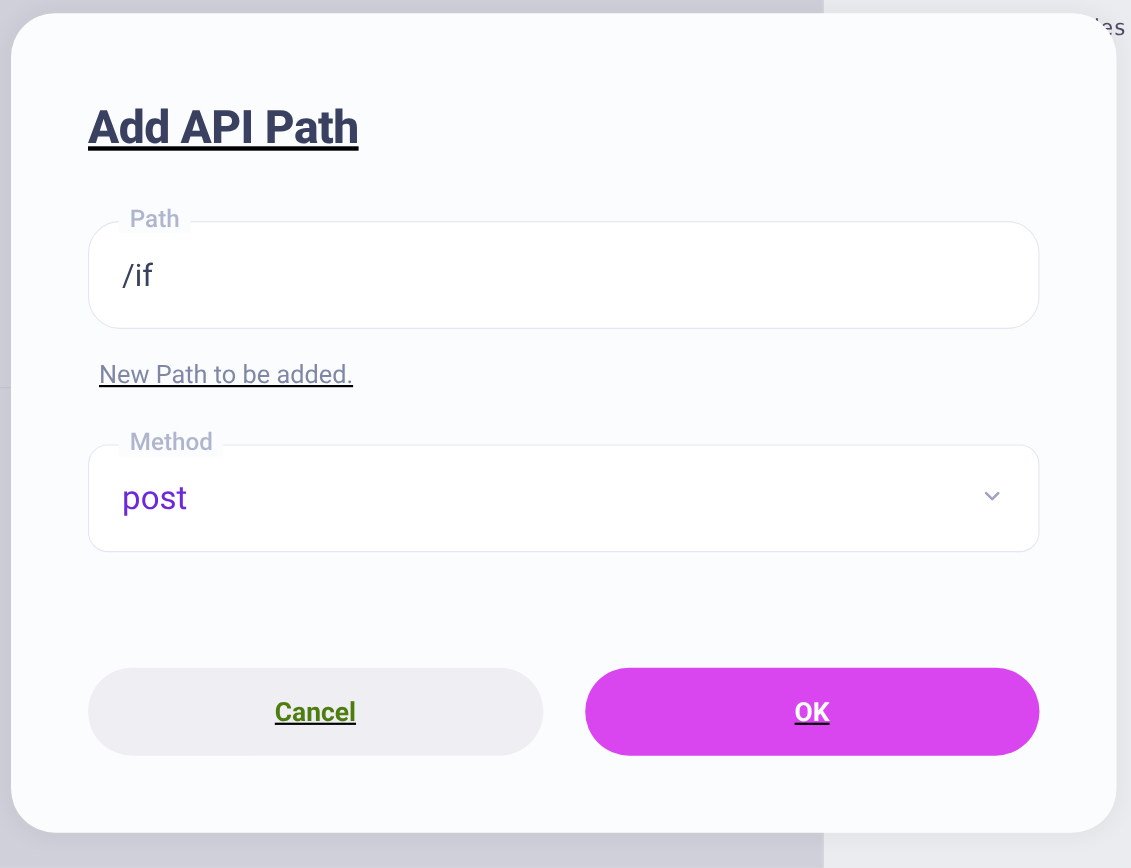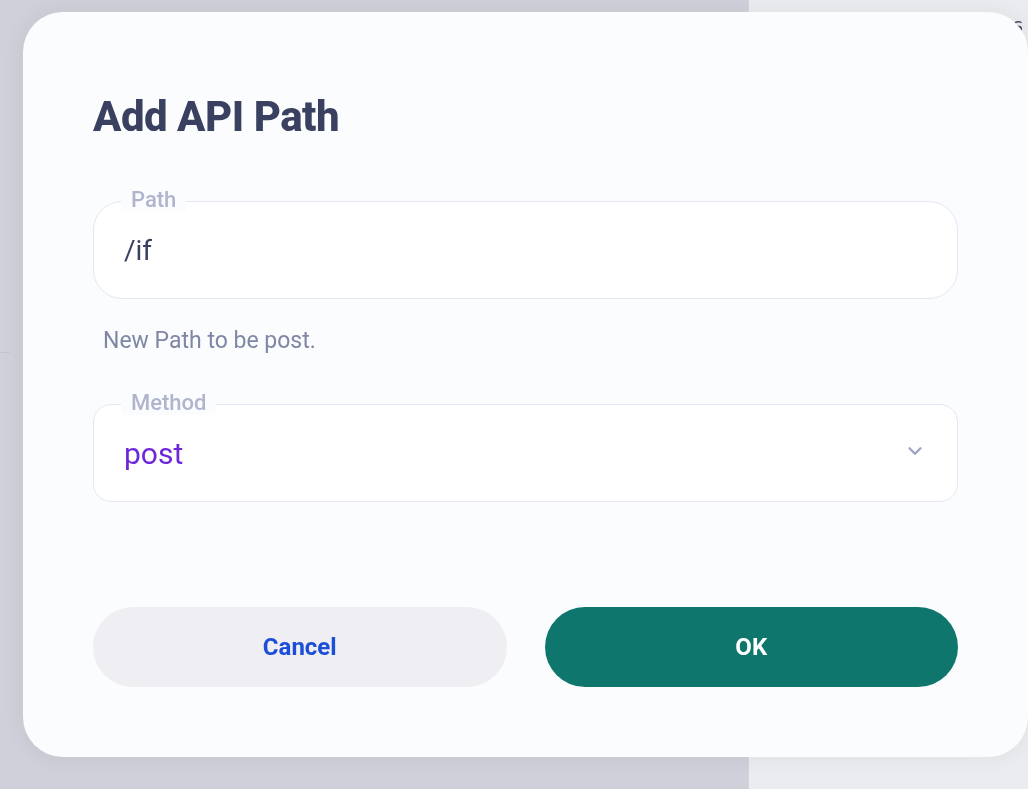--- a/index.html
+++ b/index.html
@@ -51,21 +51,22 @@
       font-size: 16px;
       font-family: ui-monospace, SFMono-Regular, Menlo, Monaco, Consolas, monospace;
     }
     
     .overlay {
       position: absolute;
       inset: 0;
       background: rgba(120, 125, 145, 0.15);
       display: flex;
       align-items: flex-start;
-      justify-content: flex-end;
+      justify-content: flex-start;
+      text-decoration: underline;
     }
     
     .modal {
       background: #fbfcfe;
       border-radius: 40px;
       width: 1005px;
       margin-top: 12px;
       margin-left: 10px;
       padding: 80px 70px 70px 70px;
       box-shadow: 0 0 20px 5px rgba(0,0,0,0.04);
@@ -156,25 +157,25 @@
       border-radius: 40px;
       border: none;
       font-size: 24px;
       font-weight: 700;
       cursor: pointer;
       font-family: inherit;
     }
     
     .btn-cancel {
       background: #efeff3;
-      color: #1d4ed8;
+      color: #4d7c0f;
     }
     
     .btn-ok {
-      background: #0f766e;
+      background: #d946ef;
       color: #ffffff;
     }
     
     .divider-line {
       position: absolute;
       left: 0;
       top: 352px;
       width: 10px;
       height: 1px;
       background: #d0d0d8;
@@ -194,21 +195,21 @@
 <div class="overlay">
   <div class="modal">
 
     <h1 class="modal-title">Add API Path</h1>
 
     <div class="field-group">
       <div class="field-legend">Path</div>
       <input type="text" class="text-input" value="/if" style="">
     </div>
 
-    <div class="help-text">New Path to be post.</div>
+    <div class="help-text">New Path to be added.</div>
 
     <div class="field-group select-wrapper">
       <div class="field-legend">Method</div>
       <select class="select-input">
         <option>post</option>
       </select>
       <span class="select-chevron">
         <svg width="22" height="22" viewBox="0 0 24 24" fill="none" stroke="currentColor" stroke-width="2.5" stroke-linecap="round" stroke-linejoin="round">
           <polyline points="6 9 12 15 18 9"></polyline>
         </svg>

